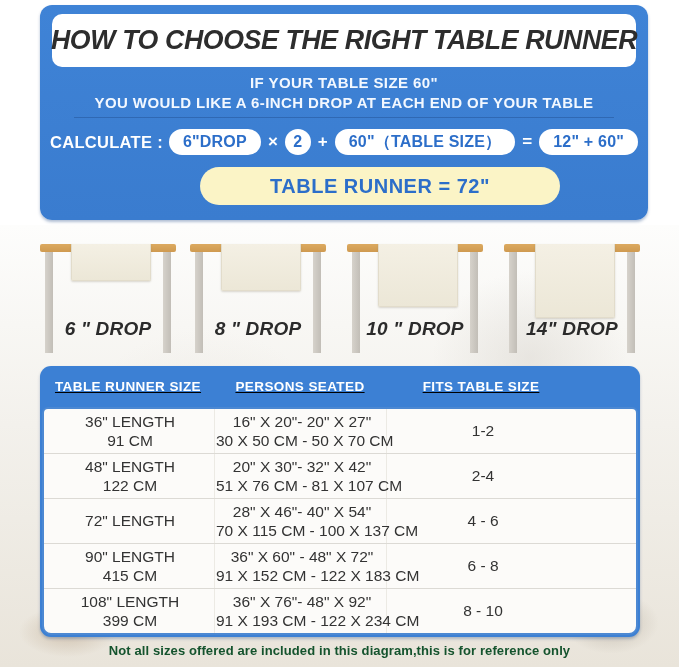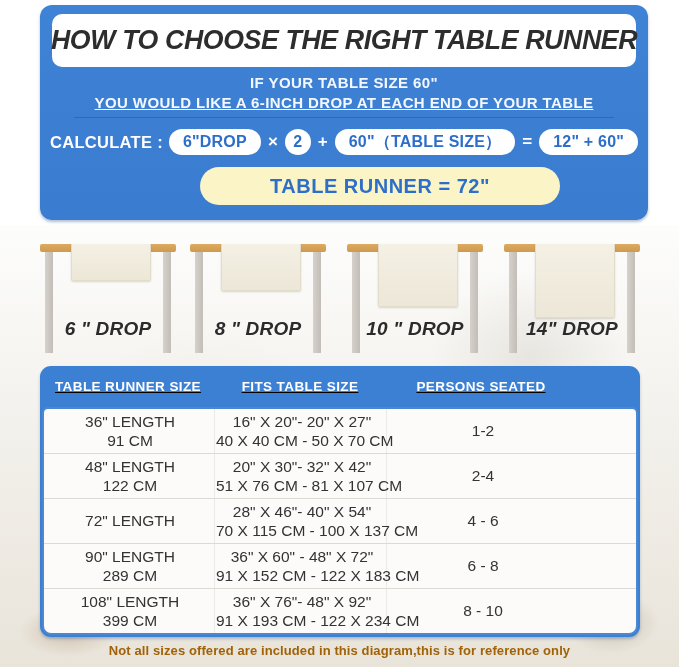--- a/index.html
+++ b/index.html
@@ -39,21 +39,21 @@
     margin:0;font-size:27px;font-weight:900;font-style:italic;
     color:#2d2d2d;letter-spacing:-0.4px;white-space:nowrap;
     transform:scaleX(0.99);
   }
   .sub{
     position:absolute;left:0;right:0;margin:0;text-align:center;
     color:#f3f8ff;font-weight:700;font-size:15px;letter-spacing:0.4px;
     white-space:nowrap;
   }
   .sub1{top:69px;}
-  .sub2{top:89px;text-decoration:underline;}
+  .sub2{top:89px;}
   .hdr-divider{
     position:absolute;left:34px;right:34px;top:112px;height:1px;
     background:rgba(24,62,122,0.35);
   }
   .calc-row{
     position:absolute;left:0;right:0;top:120px;height:34px;
     display:flex;align-items:center;justify-content:center;gap:6px;
     white-space:nowrap;
   }
   .calc-label{color:#ffffff;font-weight:900;font-size:16.5px;letter-spacing:0.3px;}
@@ -135,21 +135,21 @@
     flex:1;display:grid;grid-template-columns:172px 172px 190px 1fr;
     align-items:center;position:relative;
   }
   .trow + .trow{border-top:1.5px solid #dcdad5;}
   .td{
     text-align:center;color:#333333;font-size:15.5px;line-height:19.5px;
     white-space:nowrap;
   }
   .footnote{
     position:absolute;left:0;right:0;top:643px;margin:0;text-align:center;
-    color:#a16207;font-size:13px;font-weight:700;letter-spacing:0.1px;
+    color:#14532d;font-size:13px;font-weight:700;letter-spacing:0.1px;
     white-space:nowrap;
   }
 </style>
 </head>
 <body>
 
 <div class="canvas">
 
   <div class="photo-bg"></div>
 
@@ -205,35 +205,35 @@
     <div class="leg leg-l"></div>
     <div class="leg leg-r"></div>
     <div class="runner" style="height: 73px;"></div>
     <div class="drop-label">14" DROP</div>
   </div>
 </div>
 
   <section class="size-card">
     <div class="thead">
       <div class="th">TABLE RUNNER SIZE</div>
+      <div class="th">PERSONS SEATED</div>
       <div class="th">FITS TABLE SIZE</div>
-      <div class="th">PERSONS SEATED</div>
     </div>
     <div class="tbody">
       <div class="vline v1"></div>
       <div class="vline v2"></div>
 
   <div class="trow">
     <div class="td">
       <div>36" LENGTH</div>
       <div>91 CM</div>
     </div>
     <div class="td">
       <div>16" X 20"- 20" X 27"</div>
-      <div>40 X 40 CM - 50 X 70 CM</div>
+      <div>30 X 50 CM - 50 X 70 CM</div>
     </div>
     <div class="td">1-2</div>
   </div>
 
   <div class="trow">
     <div class="td">
       <div>48" LENGTH</div>
       <div>122 CM</div>
     </div>
     <div class="td">
@@ -250,21 +250,21 @@
     <div class="td">
       <div>28" X 46"- 40" X 54"</div>
       <div>70 X 115 CM - 100 X 137 CM</div>
     </div>
     <div class="td">4 - 6</div>
   </div>
 
   <div class="trow">
     <div class="td">
       <div>90" LENGTH</div>
-      <div>289 CM</div>
+      <div>415 CM</div>
     </div>
     <div class="td">
       <div>36" X 60" - 48" X 72"</div>
       <div>91 X 152 CM - 122 X 183 CM</div>
     </div>
     <div class="td">6 - 8</div>
   </div>
 
   <div class="trow">
     <div class="td">

